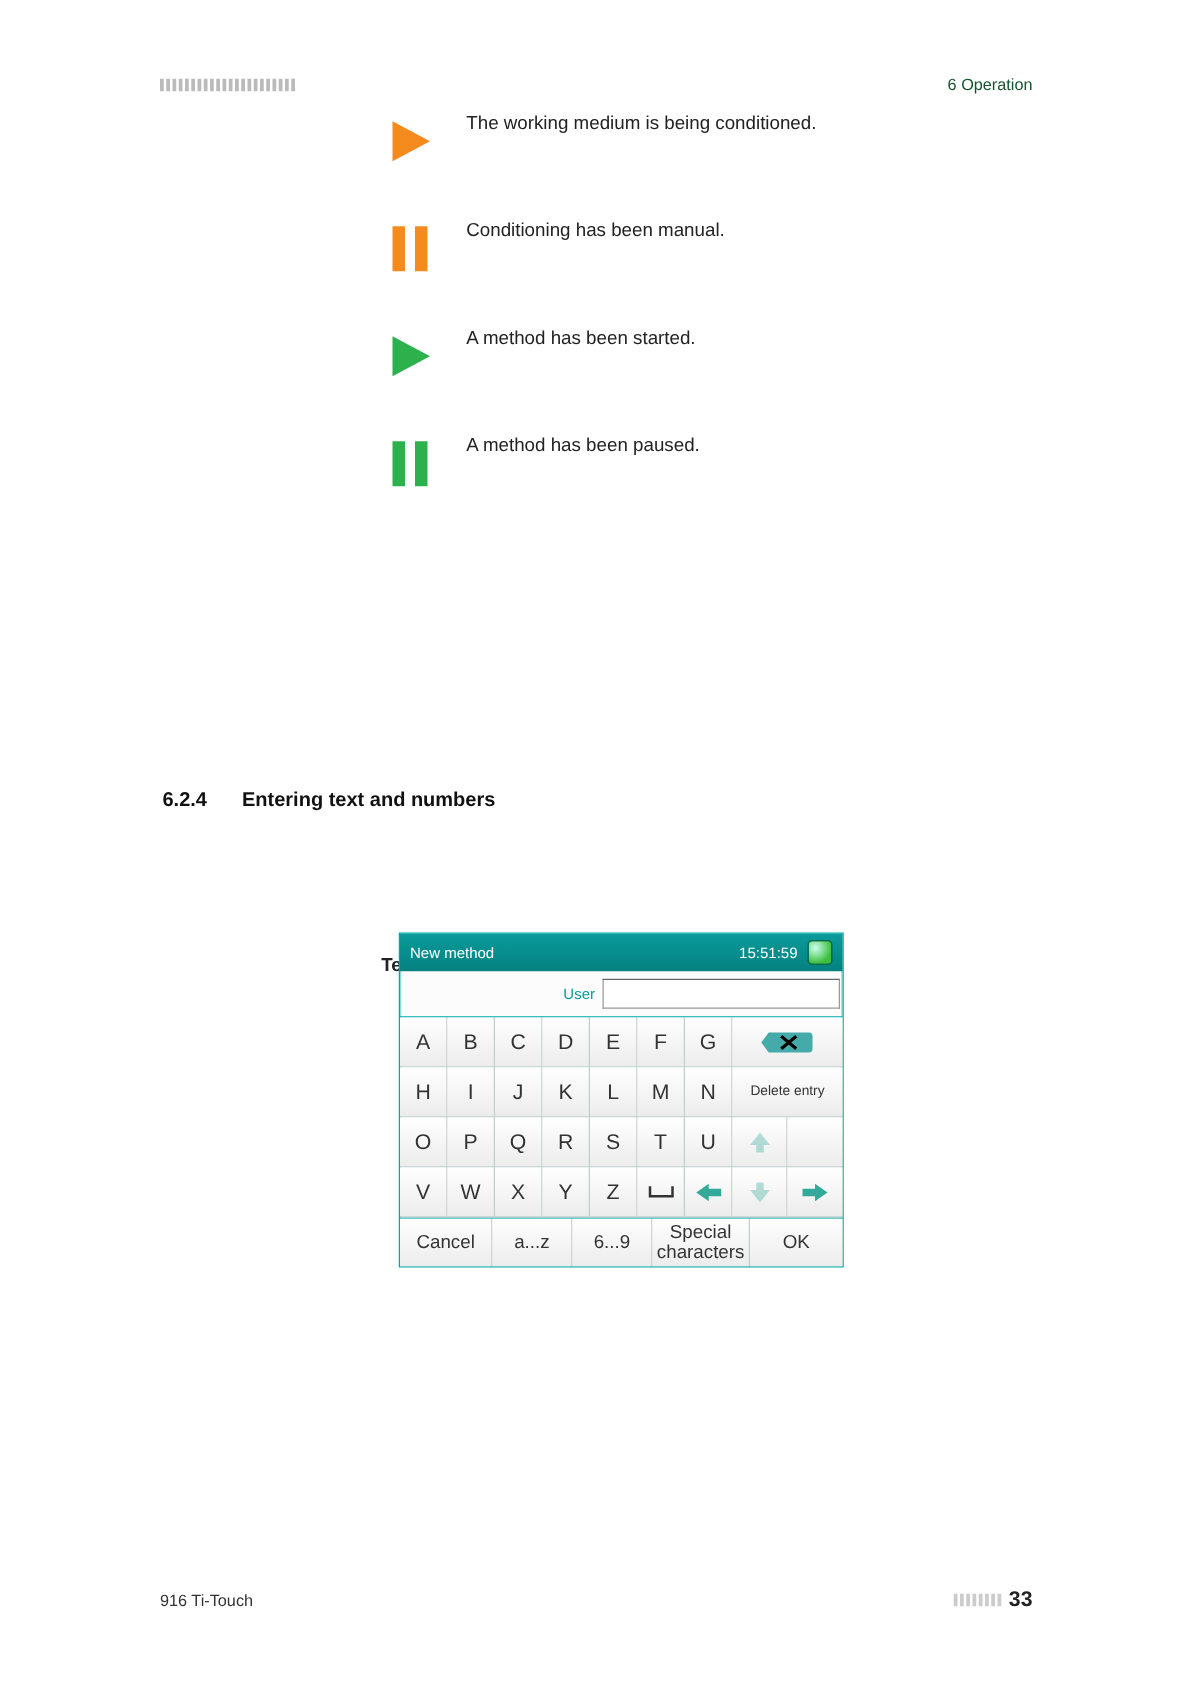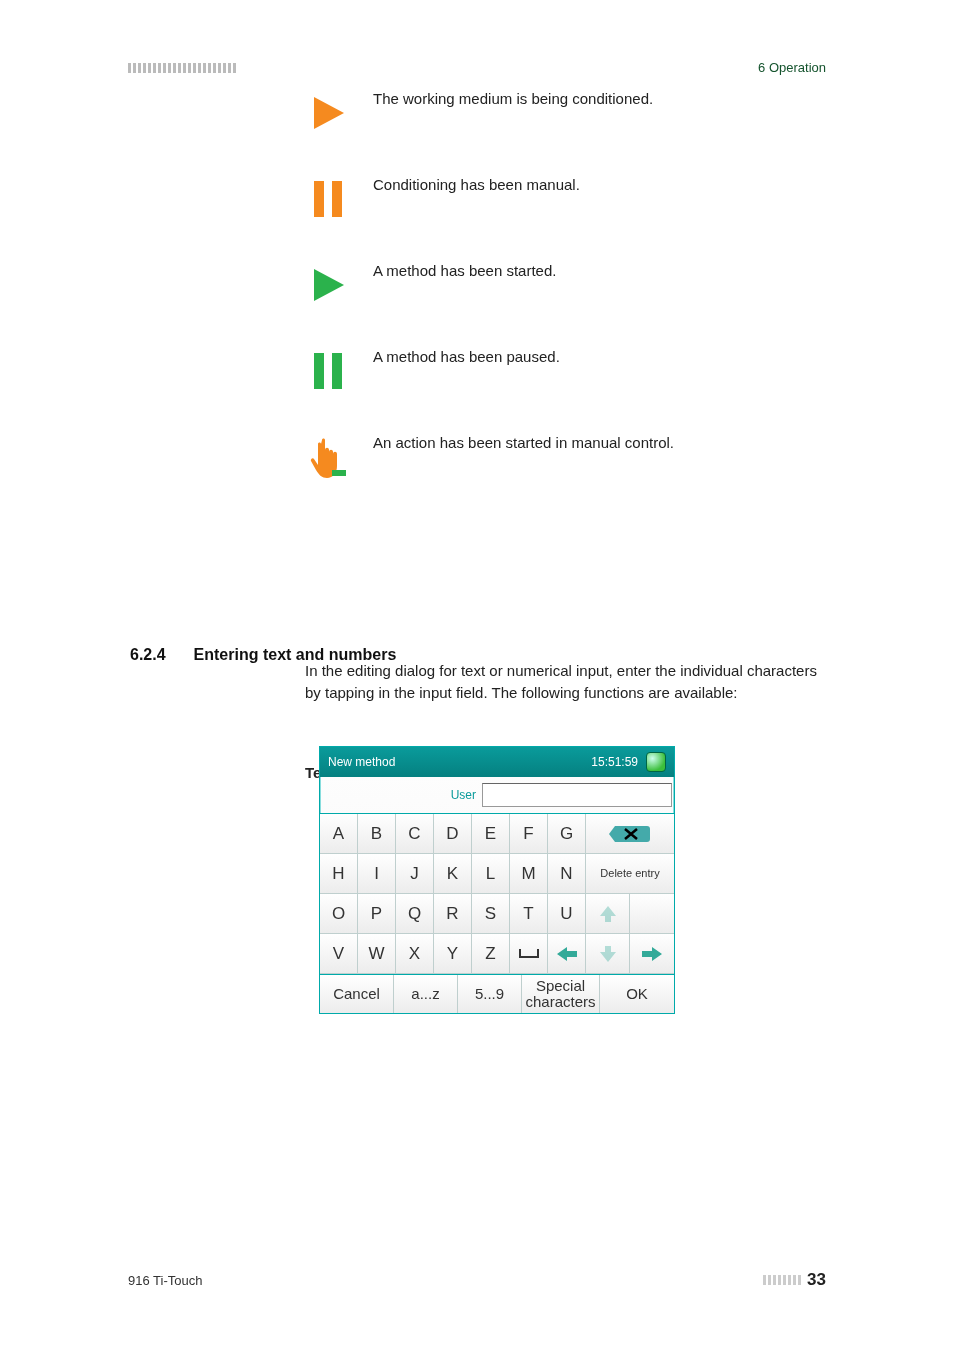--- a/index.html
+++ b/index.html
@@ -69,21 +69,20 @@
 
   
   .h3row {
     position: absolute;
     top: 632px;
     left: 130px;
     right: 130px;
     display: flex;
     align-items: baseline;
     gap: 28px;
-    margin-top: 14px;
   }
   .h3num {
     font-weight: 700;
     font-size: 16px;
     color: #111;
   }
   .h3title {
     font-weight: 700;
     font-size: 16px;
     color: #111;
@@ -283,38 +282,28 @@
     <div class="status-item">
       <div class="status-icon-holder">
         <svg width="36" height="40" viewBox="0 0 36 40">
           <rect x="4" y="2" width="10" height="36" fill="#2bb24c"></rect>
           <rect x="22" y="2" width="10" height="36" fill="#2bb24c"></rect>
         </svg>
       </div>
       <div class="status-text">A method has been paused.</div>
     </div>
 
-    <div class="status-item">
-      <div class="status-icon-holder">
-        <svg width="40" height="46" viewBox="0 0 40 46">
-          <path d="M14 6c0-2 3-2 3 0v10c0-3 4-3 4 0v2c0-3 4-3 4 0v2c0-3 4-3 4 0v12c0 7-4 12-10 12-5 0-8-3-11-8l-5-9c-1-2 2-4 3-2l4 6V10c0-2 3-2 3 0" fill="#f58a1f"></path>
-          <rect x="24" y="36" width="14" height="6" fill="#2bb24c"></rect>
-        </svg>
-      </div>
-      <div class="status-text">An action has been started in manual control.</div>
-    </div>
 
   </div>
 
   <div class="h3row">
     <div class="h3num">6.2.4</div>
     <div class="h3title">Entering text and numbers</div>
   </div>
 
-  <div class="body-text">In the editing dialog for text or numerical input, enter the individual characters by tapping in the input field. The following functions are available:</div>
 
   <div class="subhead">Text editor</div>
 
   <div class="editor">
     <div class="editor-titlebar">
       <div class="editor-title-left">New method</div>
       <div class="editor-title-time">15:51:59</div>
       <div class="editor-title-bullet"></div>
     </div>
 
@@ -394,21 +383,21 @@
             <polygon points="22,8 12,1 12,5 2,5 2,11 12,11 12,15" fill="#3a9"></polygon>
           </svg>
         </div>
       </div>
 
     </div>
 
     <div class="editor-bottom">
       <div class="ed-bottom-btn" style="width:74px">Cancel</div>
       <div class="ed-bottom-btn" style="width:64px">a...z</div>
-      <div class="ed-bottom-btn" style="width:64px">5...9</div>
+      <div class="ed-bottom-btn" style="width:64px">6...9</div>
       <div class="ed-bottom-btn" style="width:78px">Special characters</div>
       <div class="ed-bottom-btn" style="width:74px">OK</div>
     </div>
 
   </div>
 
   <div class="footer">
     <div class="footer-device">916 Ti-Touch</div>
     <div class="footer-right">
       <div class="footer-dashes">

